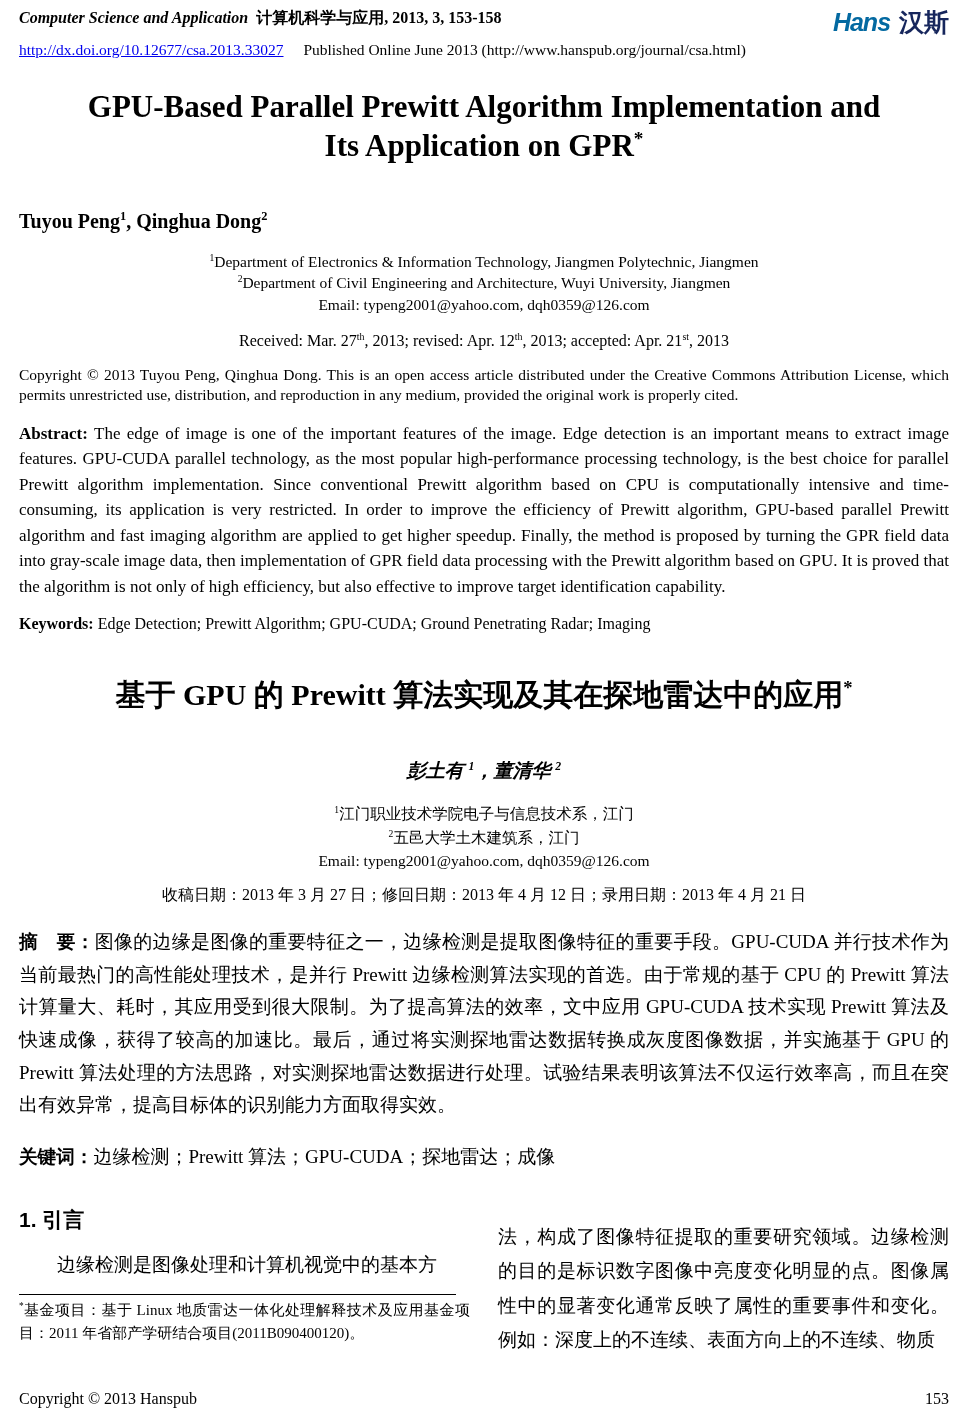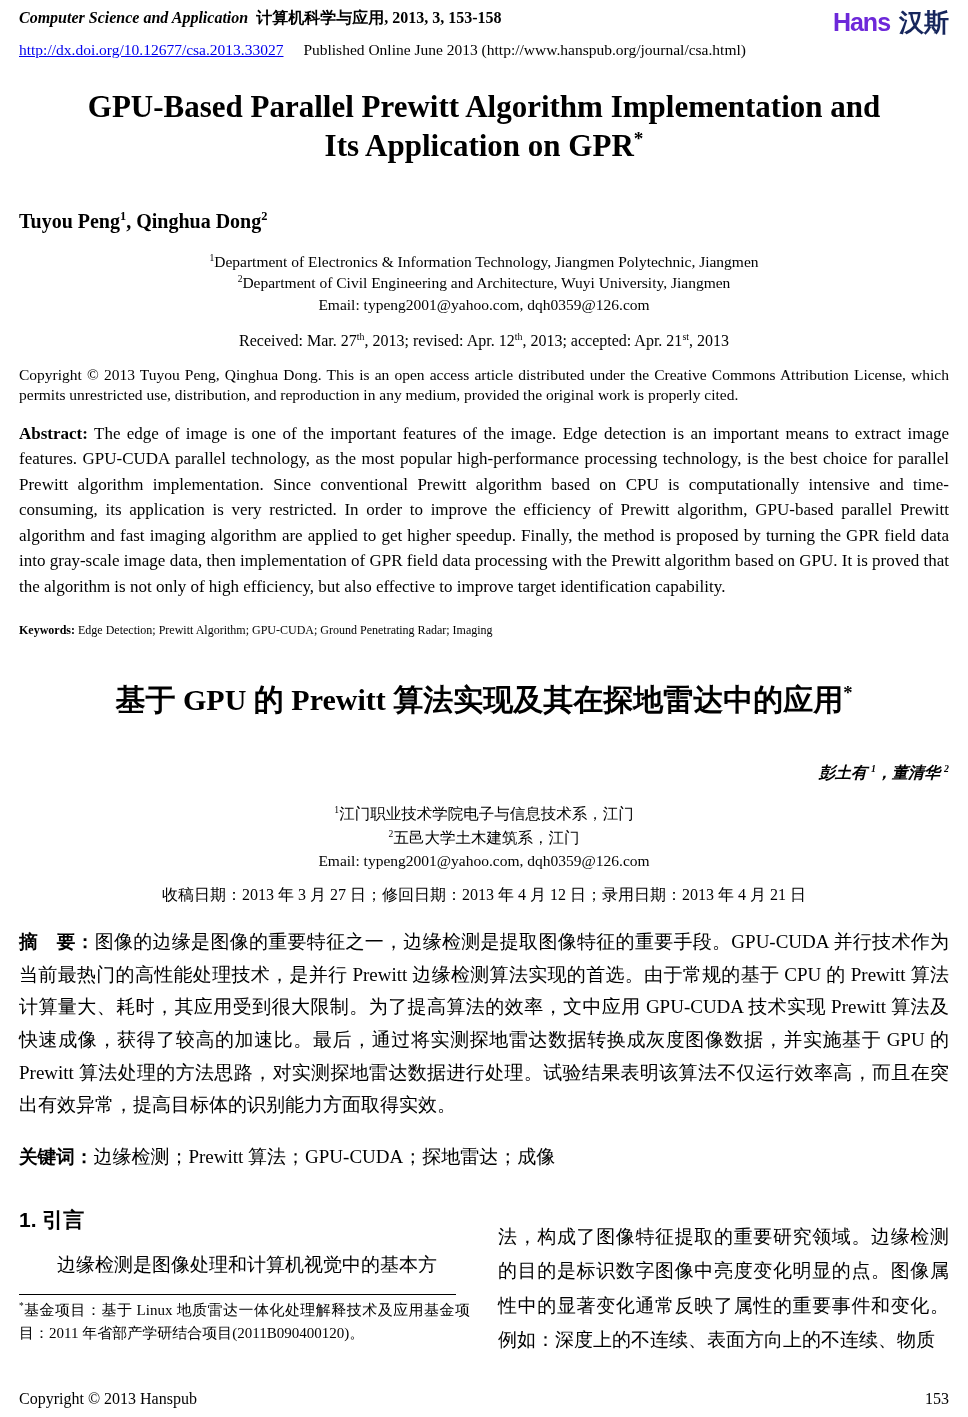--- a/index.html
+++ b/index.html
@@ -19,36 +19,36 @@
 
   
   .hdr { display: flex; justify-content: space-between; align-items: flex-start; }
   .hdr-line1 { font-size: 16px; font-weight: bold; line-height: 1.3; }
   .j-en { font-style: italic; }
   .j-zh { font-style: normal; margin-left: 4px; }
   .hdr-line2 { font-size: 15.5px; margin-top: 12px; }
   .doi { color: #0000EE; text-decoration: underline; cursor: pointer; }
   .pub { margin-left: 16px; }
   .logo { white-space: nowrap; font-family: "Liberation Sans", sans-serif; font-weight: bold; font-size: 25px; line-height: 1; padding-top: 2px; }
-  .logo-hans { color: #6d28d9; letter-spacing: -1px; }
+  .logo-hans { color: #0369a1; font-style: italic; letter-spacing: -1px; }
   .logo-zh { color: #16265C; margin-left: 2px; }
 
   
   .title-en { text-align: center; font-size: 31px; font-weight: bold; margin: 28px 20px 0; line-height: 1.27; }
   .authors-en { font-size: 20px; font-weight: bold; margin-top: 44px; }
   .affil { text-align: center; font-size: 15.5px; margin-top: 18px; line-height: 1.4; }
   .received { text-align: center; font-size: 16px; margin-top: 16px; }
   .copyright-notice { font-size: 15.5px; margin-top: 15px; text-align: justify; line-height: 1.3; }
   .abstract { font-size: 17px; margin-top: 16px; text-align: justify; line-height: 1.5; }
-  .kw { font-size: 12px; margin-top: 24px; }
+  .kw { font-size: 16px; margin-top: 16px; }
   .b { font-weight: bold; }
 
   
   .title-zh { text-align: center; font-size: 30px; font-weight: bold; margin-top: 42px; line-height: 1.3; }
-  .authors-zh { text-align: right; font-size: 16px; font-weight: bold; font-style: italic; margin-top: 44px; }
+  .authors-zh { text-align: center; font-size: 19px; font-weight: bold; font-style: italic; margin-top: 44px; }
   .affil-zh { text-align: center; font-size: 15.5px; margin-top: 18px; line-height: 1.5; }
   .dates-zh { text-align: center; font-size: 16px; margin-top: 13px; }
   .abstract-zh { font-size: 19px; margin-top: 20px; text-align: justify; line-height: 1.72; }
   .kw-zh { font-size: 19px; margin-top: 22px; }
   .label-hei { font-family: "Liberation Sans", sans-serif; font-weight: bold; font-size: 0.98em; }
 
   
   .columns { display: flex; gap: 28px; margin-top: 36px; }
   .col { flex: 1 1 0; min-width: 0; }
   .sec-heading { font-family: "Liberation Sans", sans-serif; font-weight: bold; font-size: 21px; }

